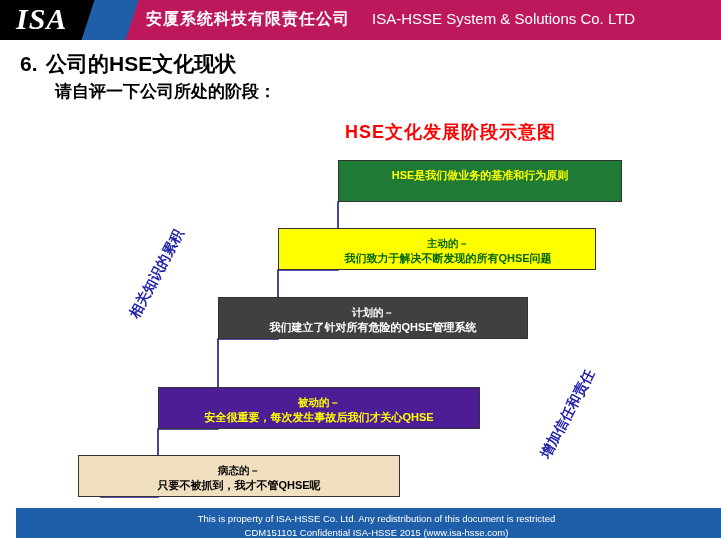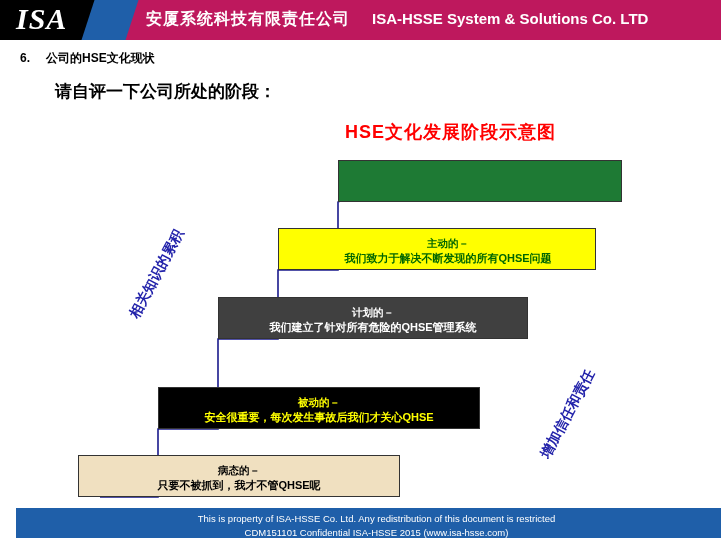--- a/index.html
+++ b/index.html
@@ -59,29 +59,29 @@
     font-size: 16px;
     font-weight: bold;
     letter-spacing: 1px;
   }
   .header-title-en {
     position: absolute;
     left: 372px;
     top: 10px;
     color: #ffffff;
     font-size: 15px;
-    font-weight: bold;
+    font-weight: normal;
   }
 
   
   .heading-1 {
     position: absolute;
     left: 20px;
     top: 50px;
-    font-size: 12px;
+    font-size: 21px;
     font-weight: bold;
     color: #000000;
   }
   .heading-1 .num {
     display: inline-block;
     width: 26px;
   }
   .heading-2 {
     position: absolute;
     left: 55px;
@@ -127,21 +127,21 @@
     border-color: #333333;
     padding-left: 22px;
   }
   .stage-planned {
     left: 218px; top: 297px; width: 310px; height: 42px;
     background: #404040;
     color: #ffffff;
   }
   .stage-reactive {
     left: 158px; top: 387px; width: 322px; height: 42px;
-    background: #000000;
+    background: #4c1d95;
     color: #ffff00;
   }
   .stage-pathological {
     left: 78px; top: 455px; width: 322px; height: 42px;
     background: #f0e0c0;
     color: #000000;
   }
 
   
   .connector {
@@ -209,20 +209,21 @@
 </div>
 <div class="heading-2">请自评一下公司所处的阶段：</div>
 
 <div class="chart-title">HSE文化发展阶段示意图</div>
 
 <svg class="connector" viewBox="0 0 721 538">
   <polyline points="100,497 158,497 158,429 218,429 218,339 278,339 278,270 338,270 338,202 400,175" fill="none" stroke="#1a1a8c" stroke-width="1.6"></polyline>
 </svg>
 
 <div class="stage stage-instinctive">
+  <span class="line2">HSE是我们做业务的基准和行为原则</span>
 </div>
 
 <div class="stage stage-proactive">
   <span class="line1">主动的－</span>
   <span class="line2">我们致力于解决不断发现的所有QHSE问题</span>
 </div>
 
 <div class="stage stage-planned">
   <span class="line1">计划的－</span>
   <span class="line2">我们建立了针对所有危险的QHSE管理系统</span>

